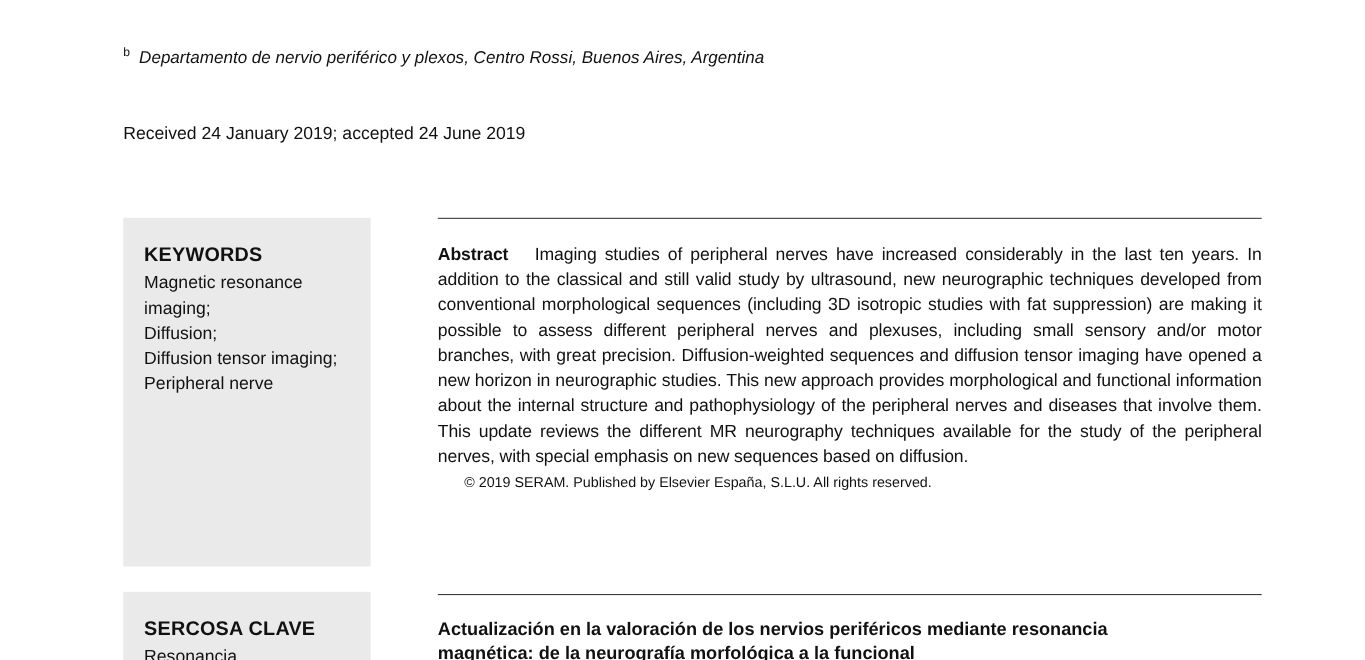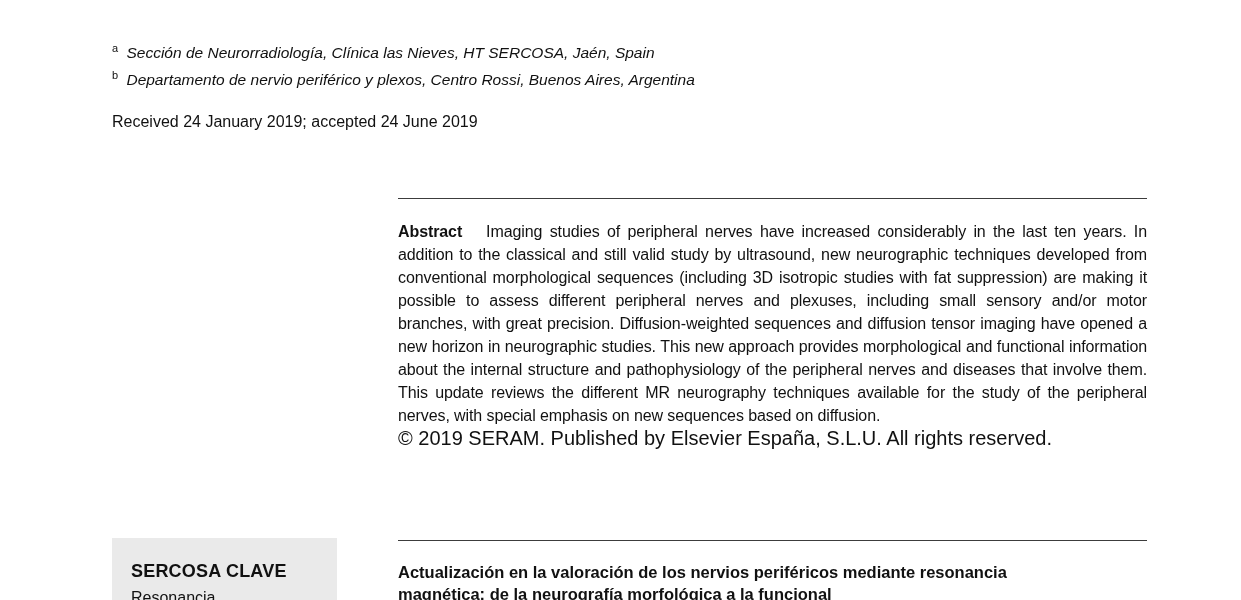--- a/index.html
+++ b/index.html
@@ -48,50 +48,53 @@
     position: absolute; left: 398px; top: 198px; width: 749px;
     border-top: 1.5px solid #3c3c3c;
     padding-top: 21px;
   }
   .abstract-par {
     font-size: 16px; line-height: 23px;
     text-align: justify;
     letter-spacing: -0.1px;
   }
   .abstract-label { font-weight: bold; padding-right: 24px; }
-  .copyright { font-size: 20px; line-height: 23px; }
+  .copyright { font-size: 13px; line-height: 23px; margin-left: 24px; }
 
   .resumen-col {
     position: absolute; left: 398px; top: 540px; width: 749px;
     border-top: 1.5px solid #3c3c3c;
     padding-top: 20px;
   }
   .title-es {
     font-weight: bold; font-size: 16.5px; line-height: 22px;
     max-width: 700px;
   }
 </style>
 </head>
 <body>
 
 <div class="page">
 
   <div class="affiliations">
     <div class="affil-line">
-      <span class="affil-marker">a</span>
-      <span class="affil-text">Sección de Neurorradiología, Clínica las Nieves, HT SERCOSA, Jaén, Spain</span>
-    </div>
-    <div class="affil-line">
       <span class="affil-marker">b</span>
       <span class="affil-text">Departamento de nervio periférico y plexos, Centro Rossi, Buenos Aires, Argentina</span>
     </div>
   </div>
 
   <div class="received">Received 24 January 2019; accepted 24 June 2019</div>
 
+  <div class="kw-box en">
+    <div class="kw-heading">KEYWORDS</div>
+    <div class="kw-items" style="white-space: pre-line;">Magnetic resonance imaging;
+Diffusion;
+Diffusion tensor imaging;
+Peripheral nerve</div>
+  </div>
 
   <div class="abstract-col">
     <div class="abstract-par">
       <span class="abstract-label">Abstract</span><span>Imaging studies of peripheral nerves have increased considerably in the last ten years. In addition to the classical and still valid study by ultrasound, new neurographic techniques developed from conventional morphological sequences (including 3D isotropic studies with fat suppression) are making it possible to assess different peripheral nerves and plexuses, including small sensory and/or motor branches, with great precision. Diffusion-weighted sequences and diffusion tensor imaging have opened a new horizon in neurographic studies. This new approach provides morphological and functional information about the internal structure and pathophysiology of the peripheral nerves and diseases that involve them. This update reviews the different MR neurography techniques available for the study of the peripheral nerves, with special emphasis on new sequences based on diffusion.</span>
     </div>
     <div class="copyright">© 2019 SERAM. Published by Elsevier España, S.L.U. All rights reserved.</div>
   </div>
 
   <div class="kw-box es">
     <div class="kw-heading">SERCOSA CLAVE</div>

